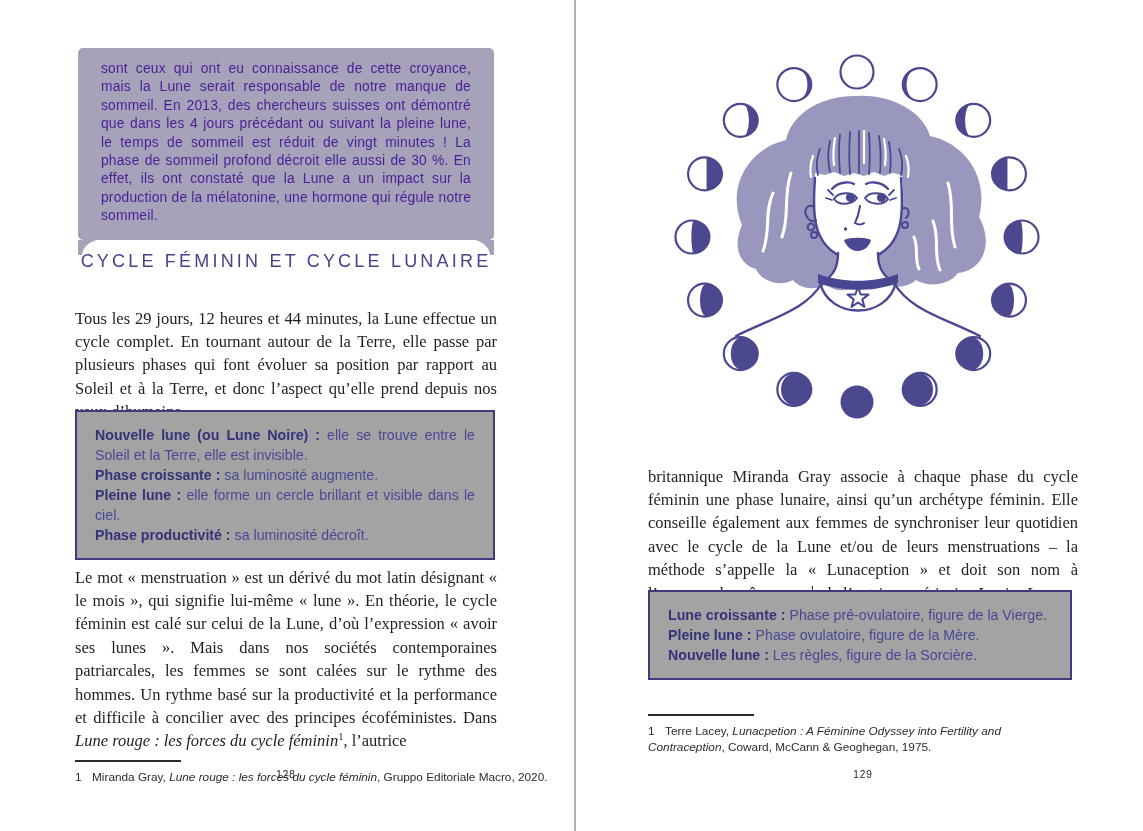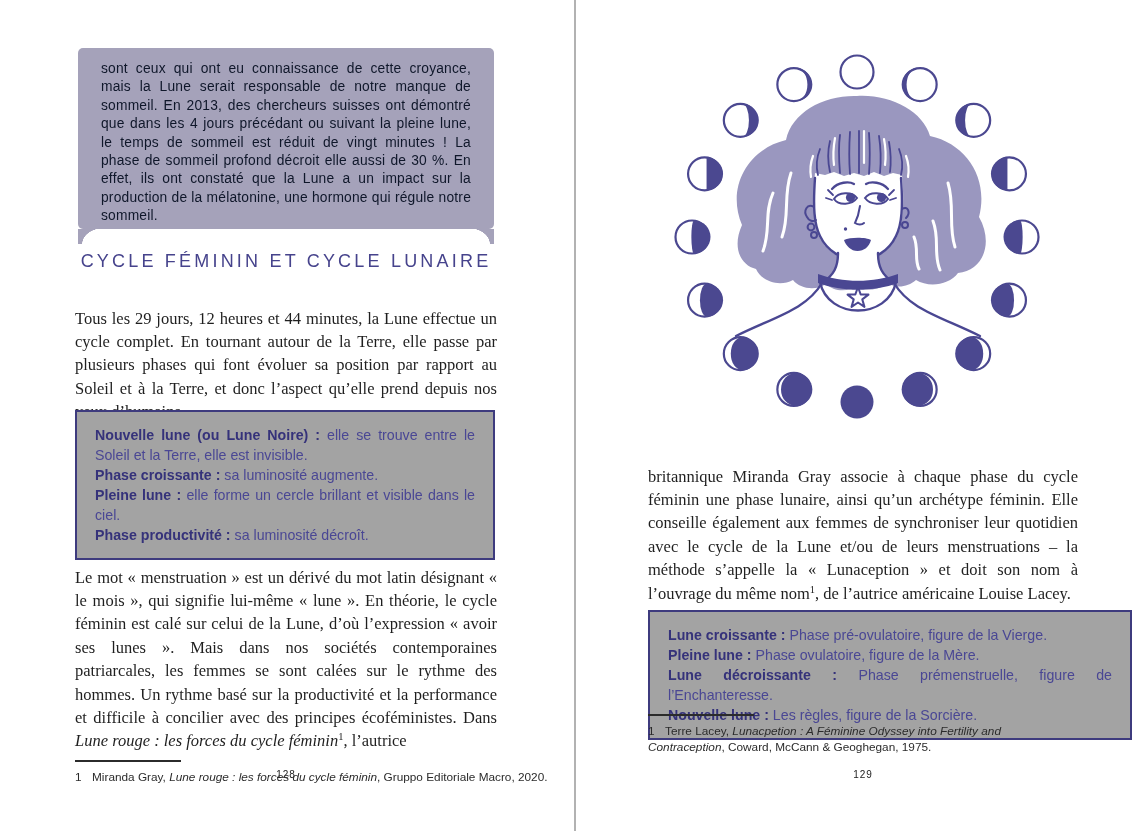--- a/index.html
+++ b/index.html
@@ -29,22 +29,22 @@
   .fn-text i{font-style:italic;}
   .fn-num{display:inline-block;min-width:17px;}
   .pagenum{
     position:absolute;top:769px;text-align:center;
     font-family:"Liberation Sans",sans-serif;font-size:10px;letter-spacing:1px;color:#222;
   }
 
   
   .callout{
     position:absolute;left:78px;top:48px;width:416px;box-sizing:border-box;
-    background:#a5a2ba;color:#0f172a;border-radius:5px;
-    padding:12px 23px 3px;text-align:justify;
+    background:#a5a2ba;color:#4c1d95;border-radius:5px;
+    padding:12px 23px 14px;text-align:justify;
     font-family:"Liberation Sans",sans-serif;font-size:13.8px;line-height:18.4px;letter-spacing:.2px;
   }
   .callout p{margin:0;}
   .callout .tail{position:absolute;bottom:-15px;width:26px;height:15px;}
   .callout .tail.tl{left:0;background:radial-gradient(22px 16px at 100% 100%,rgba(165,162,186,0) 0 98%,#a5a2ba 100%);}
   .callout .tail.tr{right:0;background:radial-gradient(22px 16px at 0% 100%,rgba(165,162,186,0) 0 98%,#a5a2ba 100%);}
 
   .heading{
     position:absolute;left:75px;top:251px;width:422px;margin:0;text-align:center;
     font-family:"Liberation Sans",sans-serif;font-weight:400;font-size:18px;
@@ -53,21 +53,21 @@
   .lp-para1{left:75px;top:290px;width:422px;}
   .lp-box{left:75px;top:410px;width:420px;}
   .lp-para2{left:75px;top:549px;width:422px;}
   .lp-footnote{left:75px;top:760px;width:422px;}
   .lp-footnote .fn-text{white-space:nowrap;}
   .lp-pagenum{left:75px;width:422px;}
 
   
   .illustration{position:absolute;left:652px;top:25px;width:420px;height:410px;}
   .rp-para{left:648px;top:448px;width:430px;}
-  .rp-box{left:648px;top:590px;width:484px;margin-top:20px;}
+  .rp-box{left:648px;top:590px;width:424px;}
   .rp-footnote{left:648px;top:714px;width:430px;}
   .rp-pagenum{left:648px;width:430px;}
 </style>
 </head>
 <body>
 
 <div class="spread">
   <div class="divider"></div>
 
   <section>
@@ -248,21 +248,20 @@
             </g>
           </g>
       </svg>
     </div>
 
     <p class="body-para rp-para"><span>britannique Miranda Gray associe à chaque phase du cycle féminin une phase lunaire, ainsi qu’un archétype féminin. Elle conseille également aux femmes de synchroniser leur quotidien avec le cycle de la Lune et/ou de leurs menstruations – la méthode s’appelle la « Lunaception » et doit son nom à l’ouvrage du même nom</span><sup>1</sup><span>, de l’autrice américaine Louise Lacey.</span></p>
 
     <div class="infobox rp-box">
       <p><b>Lune croissante :</b> <span>Phase pré-ovulatoire, figure de la Vierge.</span></p>
       <p><b>Pleine lune :</b> <span>Phase ovulatoire, figure de la Mère.</span></p>
-      <p><b>Lune décroissante :</b> <span>Phase prémenstruelle, figure de l’Enchanteresse.</span></p>
       <p><b>Nouvelle lune :</b> <span>Les règles, figure de la Sorcière.</span></p>
     </div>
 
     <div class="footnote rp-footnote">
       <div class="fn-rule"></div>
       <p class="fn-text"><span class="fn-num">1</span><span>Terre Lacey, </span><i>Lunacpetion : A Féminine Odyssey into Fertility and Contraception</i><span>, Coward, McCann &amp; Geoghegan, 1975.</span></p>
     </div>
 
     <div class="pagenum rp-pagenum">129</div>
   </section>

